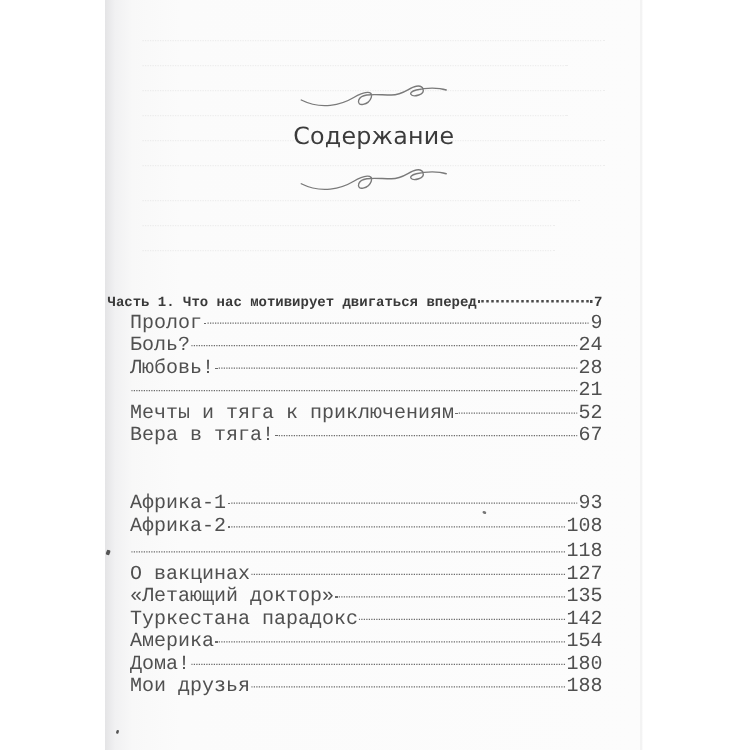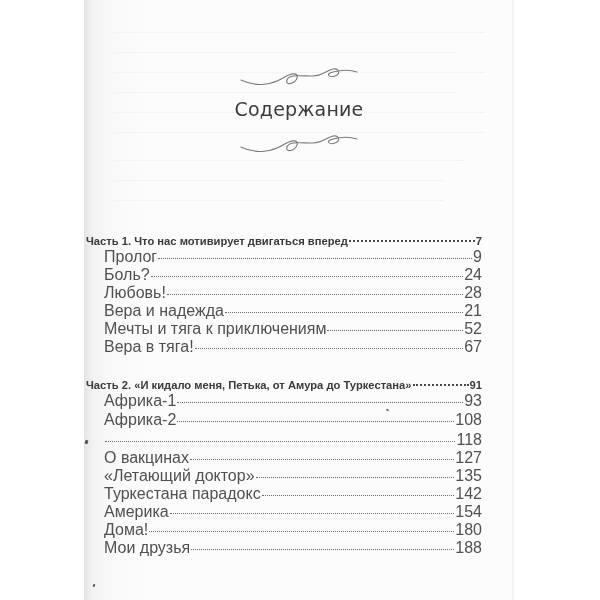--- a/index.html
+++ b/index.html
@@ -70,21 +70,21 @@
       font-size: 19px;
       color: #3b3b3b;
       letter-spacing: 0.2px;
     }
     .toc {
       position: absolute;
       left: 0;
       top: 0;
       width: 430px;
       height: 600px;
-      font-family: Liberation Sans, sans-serif;
+      font-family: Liberation Mono, monospace;
       color: #4a4a4a;
     }
     .row {
       position: absolute;
       display: flex;
       align-items: baseline;
       height: 16px;
       line-height: 16px;
       font-size: 16px;
       white-space: nowrap;
@@ -176,40 +176,34 @@
         <span class="title">Боль?</span>
         <span class="dots"></span>
         <span class="page-num">24</span>
       </div>
       <div class="row entry" style="top:282px">
         <span class="title">Любовь!</span>
         <span class="dots"></span>
         <span class="page-num">28</span>
       </div>
       <div class="row entry" style="top:300px">
-        <span class="title">Вера и надежда</span>
         <span class="dots"></span>
         <span class="page-num">21</span>
       </div>
       <div class="row entry" style="top:318px">
         <span class="title">Мечты и тяга к приключениям</span>
         <span class="dots"></span>
         <span class="page-num">52</span>
       </div>
       <div class="row entry" style="top:336px">
         <span class="title">Вера в тяга!</span>
         <span class="dots"></span>
         <span class="page-num">67</span>
       </div>
 
-      <div class="row part" style="top:373px">
-        <span class="title">Часть 2. «И кидало меня, Петька, от Амура до Туркестана»</span>
-        <span class="dots"></span>
-        <span class="page-num">91</span>
-      </div>
       <div class="row entry" style="top:390px">
         <span class="title">Африка-1</span>
         <span class="dots"></span>
         <span class="page-num">93</span>
       </div>
       <div class="row entry" style="top:409px">
         <span class="title">Африка-2</span>
         <span class="dots"></span>
         <span class="page-num">108</span>
       </div>

